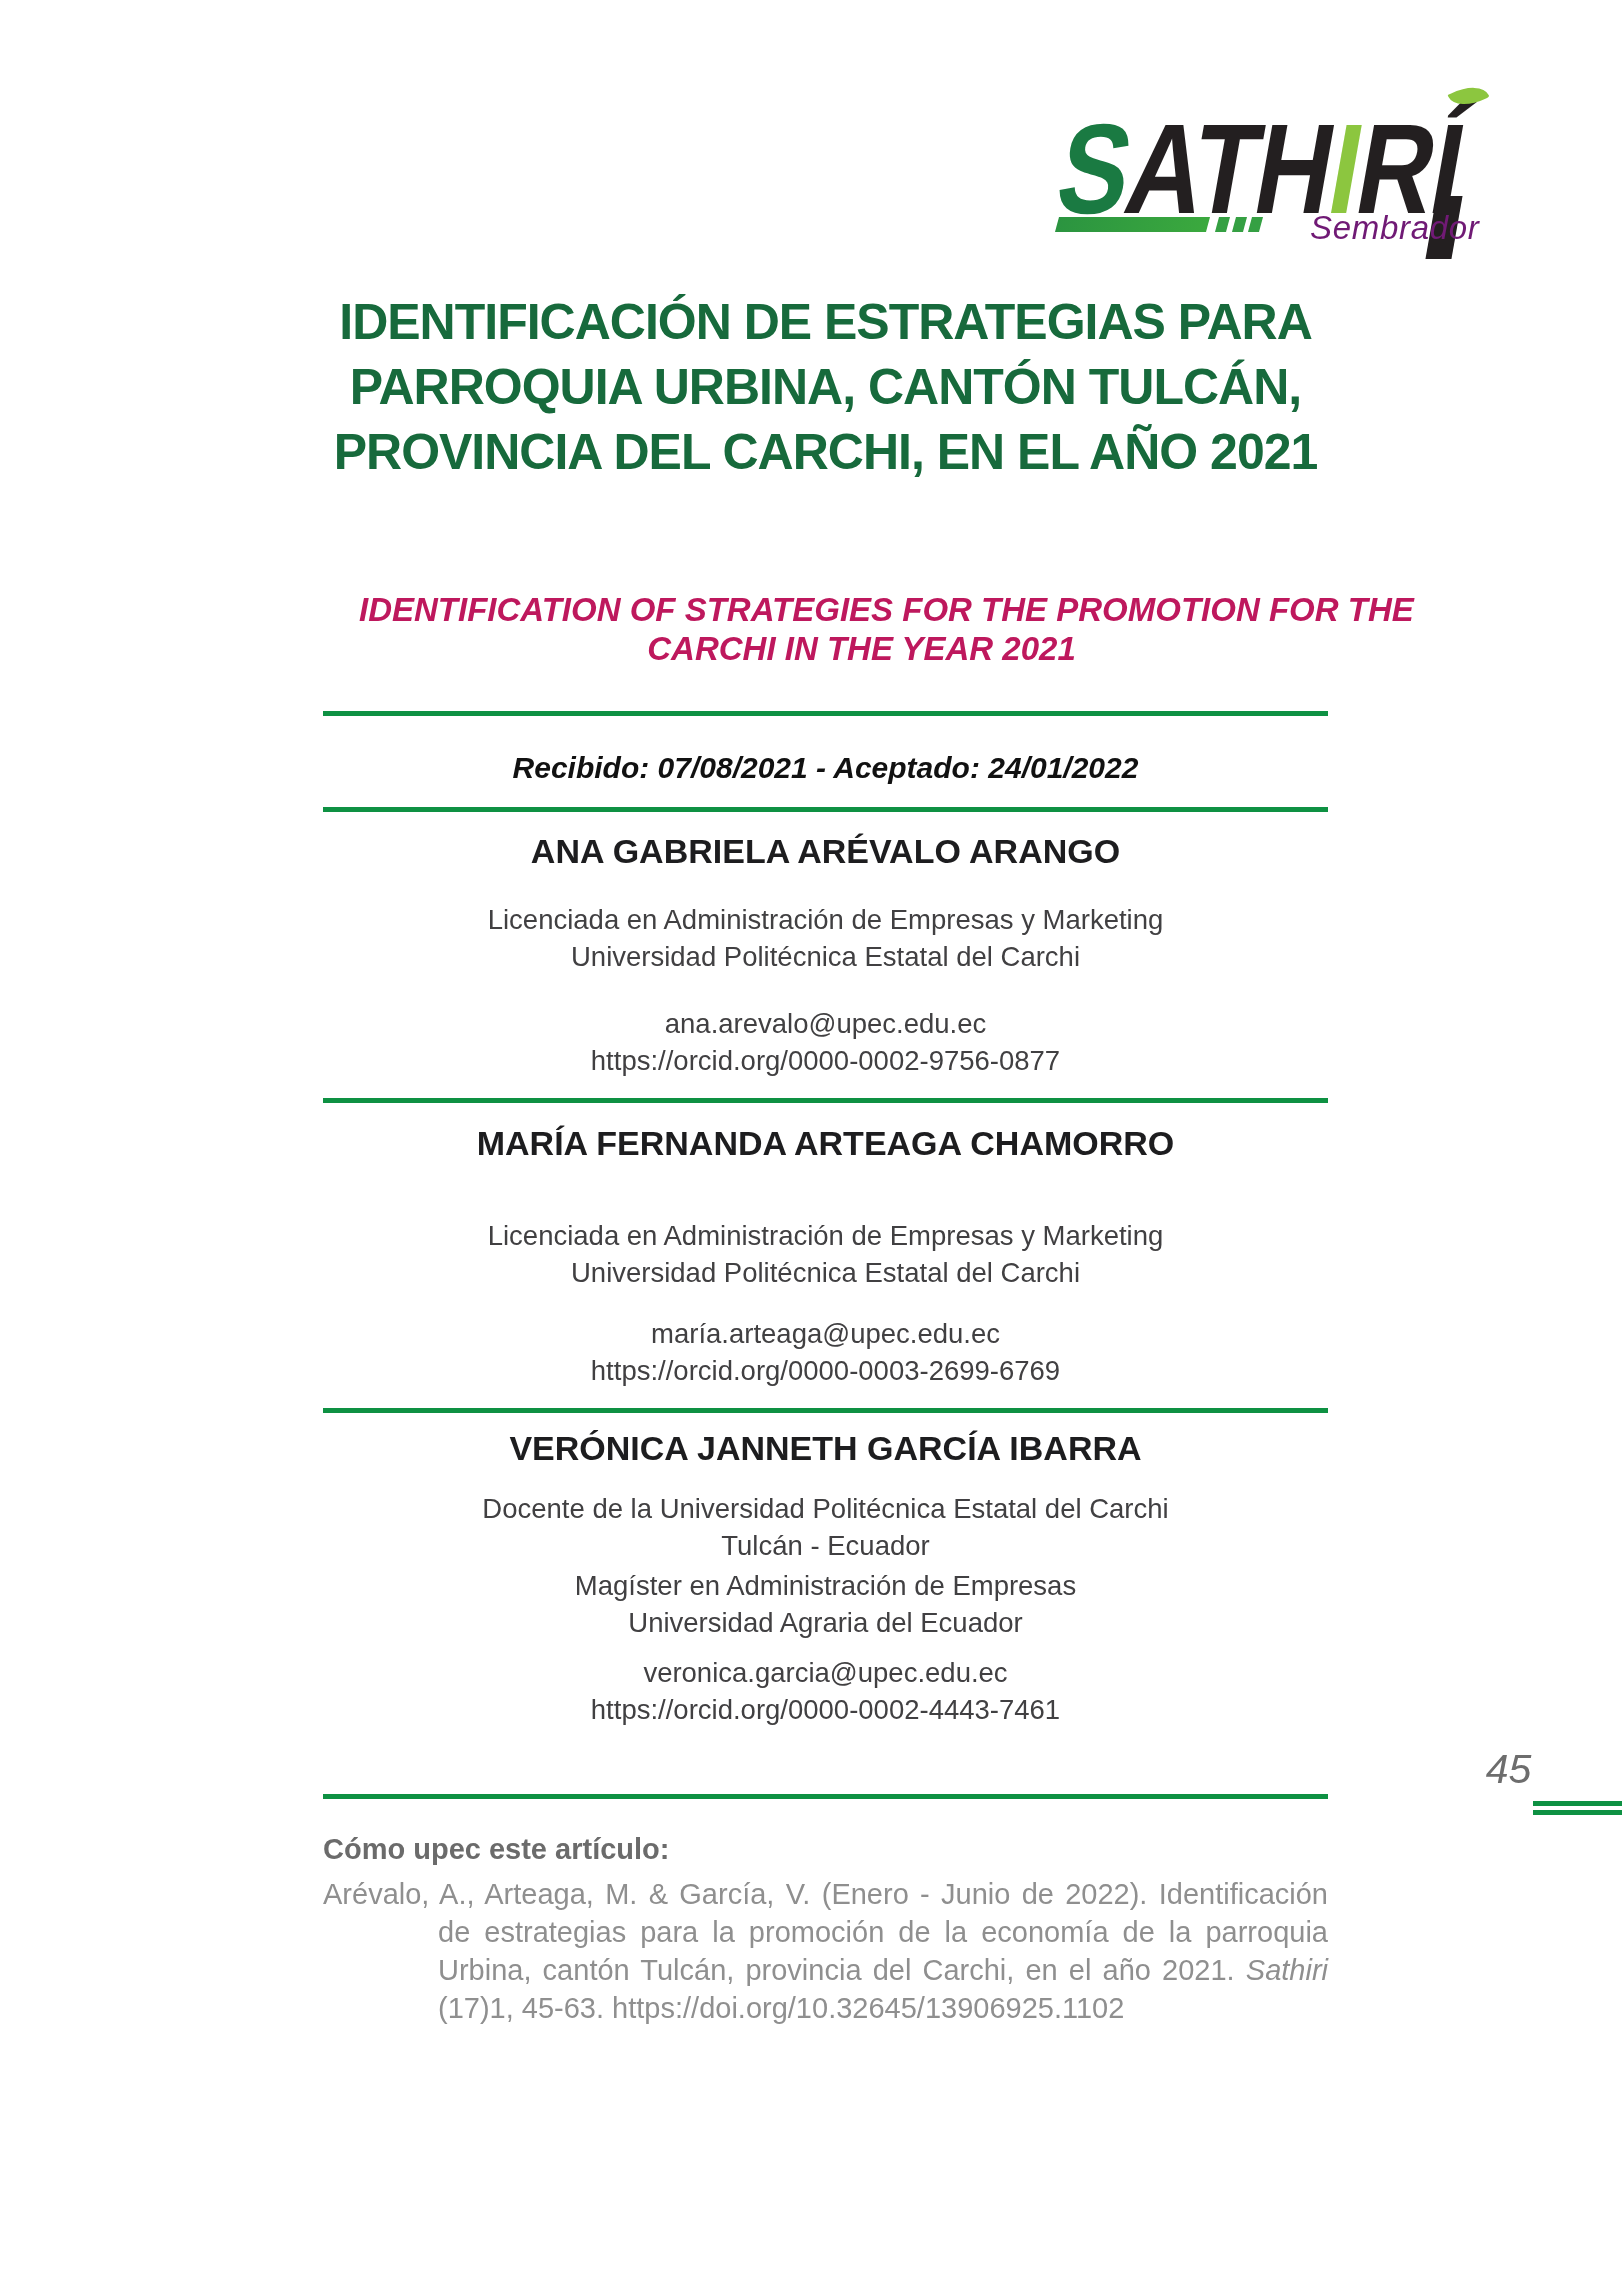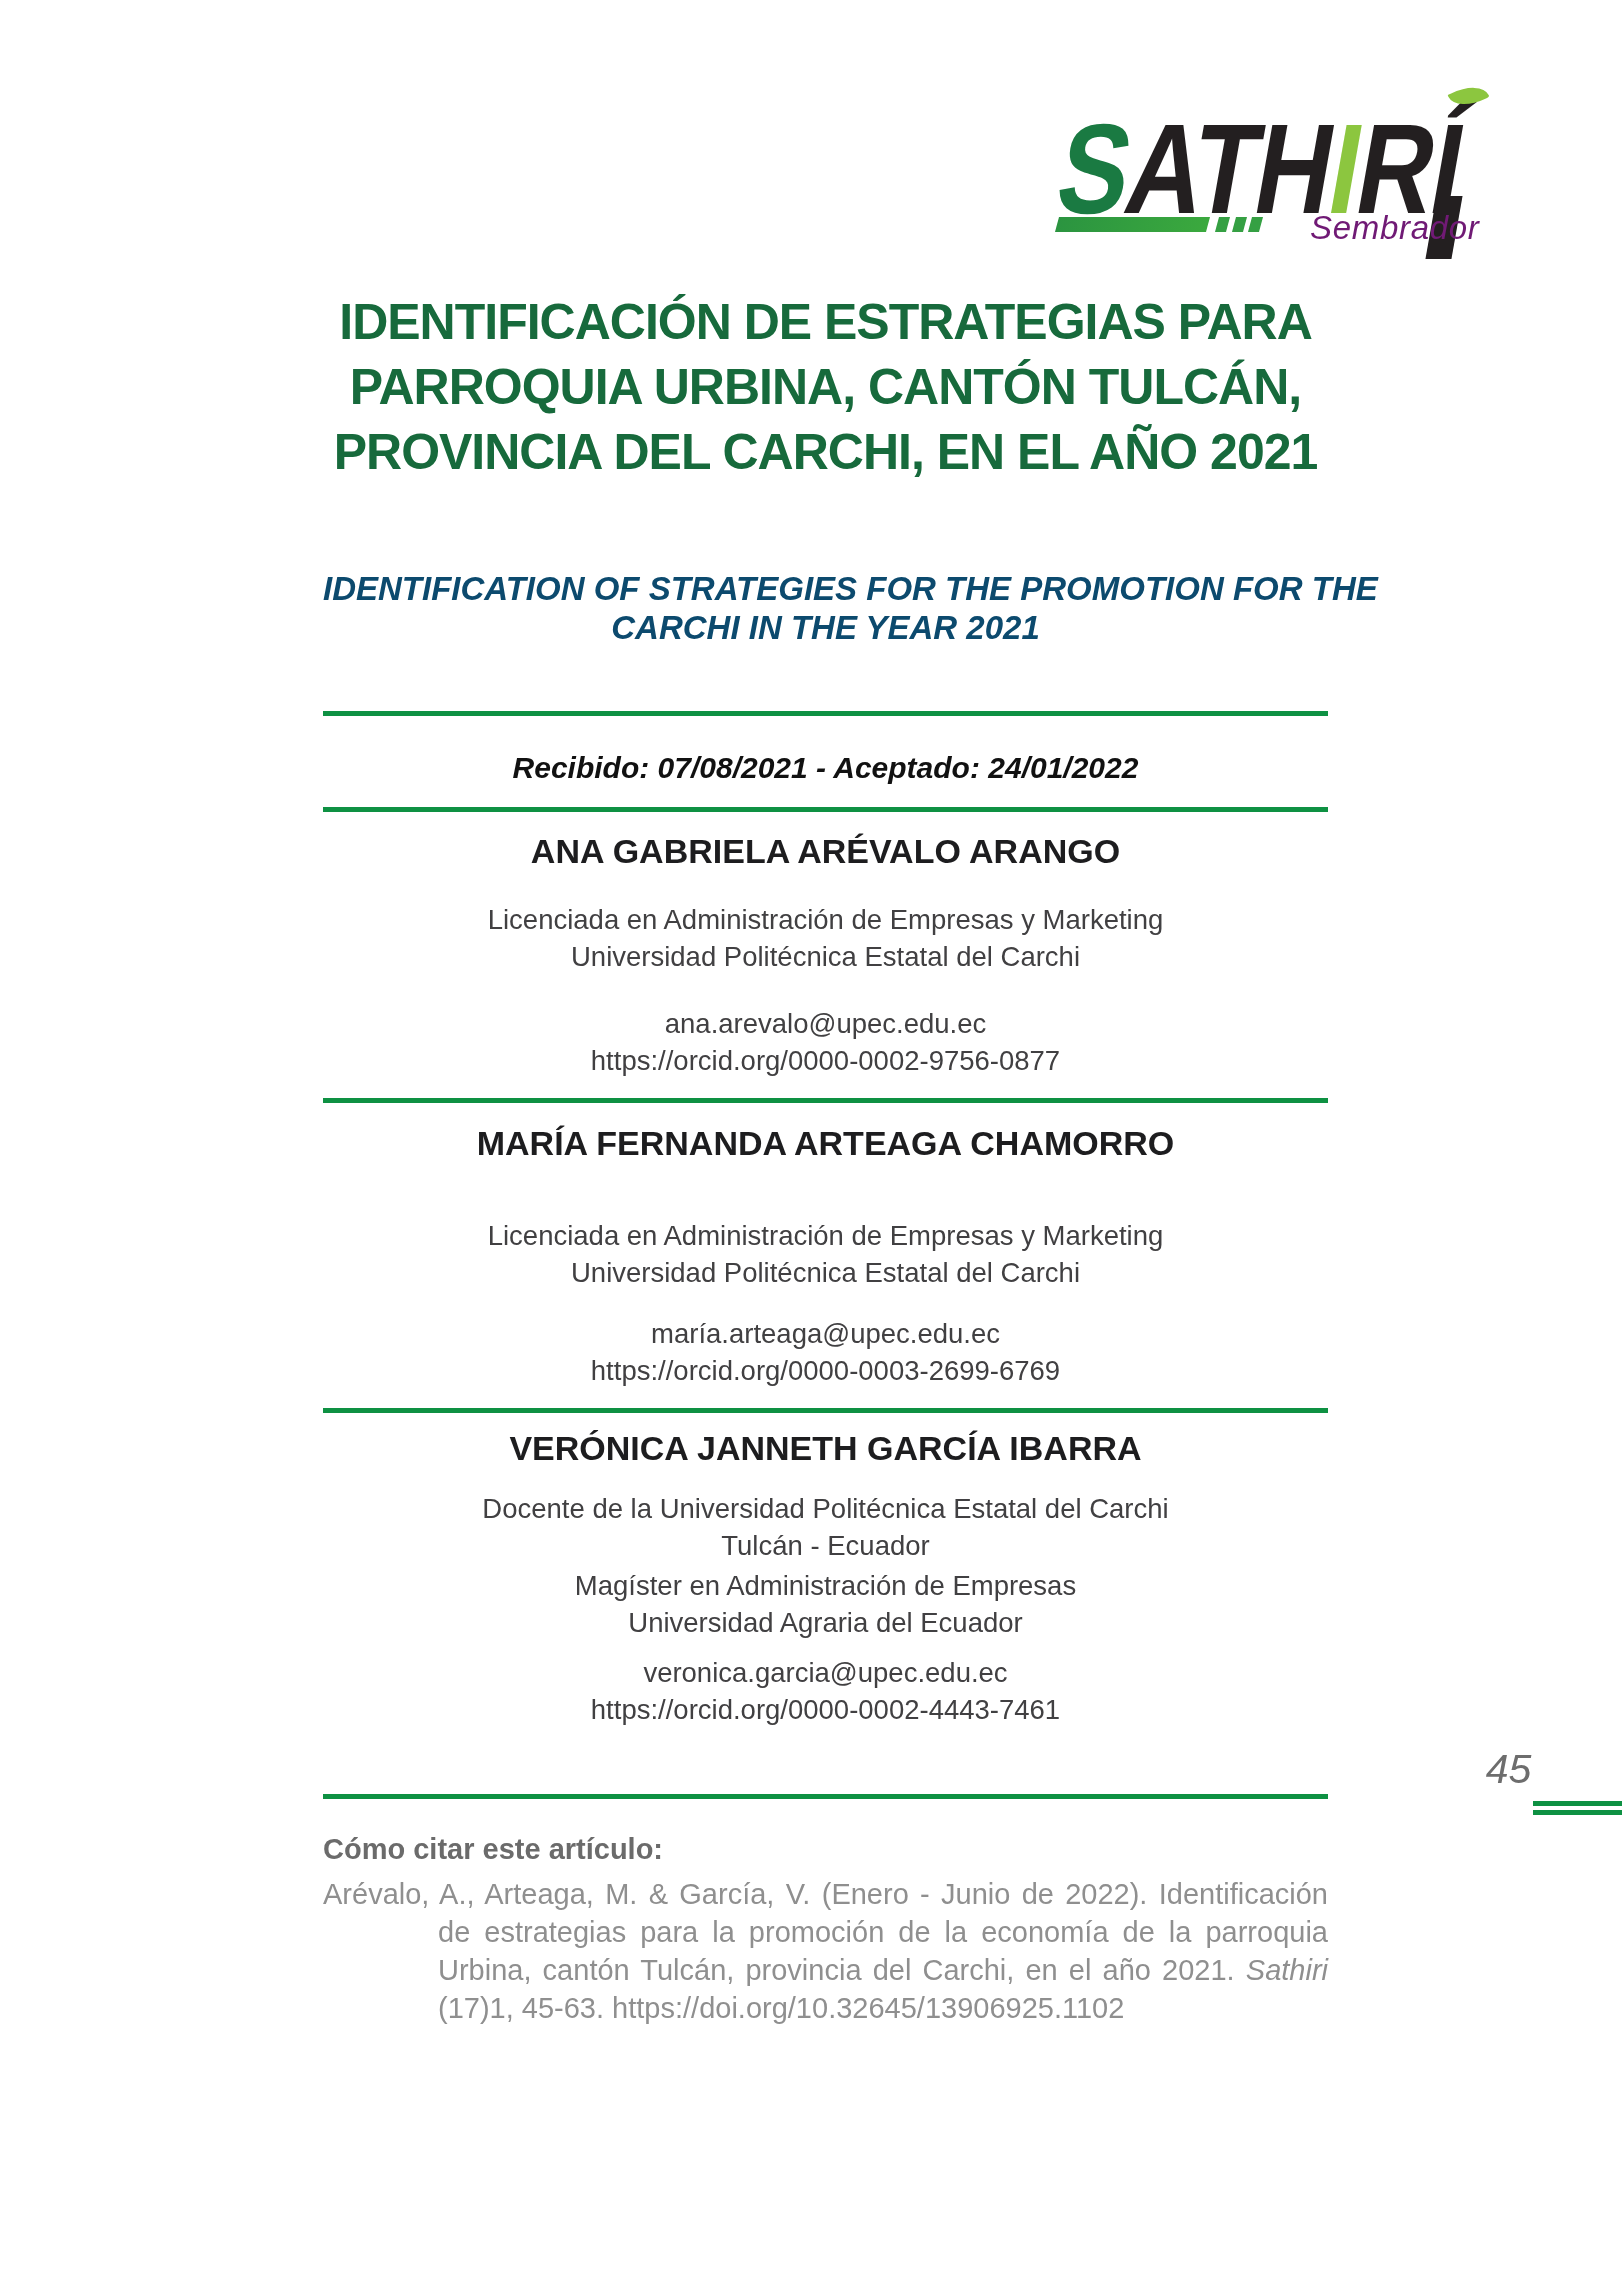--- a/index.html
+++ b/index.html
@@ -26,21 +26,21 @@
   .logo-bar{position:absolute;left:13px;top:119px;width:151px;height:15px;
     background:linear-gradient(90deg,#2b9440,#3ba93e);transform:skewX(-15deg);}
   .logo-dash{position:absolute;top:119px;width:10.5px;height:15px;background:#35a043;transform:skewX(-15deg);}
   .d1{left:173px;}.d2{left:190px;}.d3{left:206px;}
   .logo-tagline{position:absolute;left:230px;top:111px;font-size:33px;font-style:italic;
     color:#701a75;letter-spacing:0.7px;white-space:nowrap;margin-left:36px;}
 
   
   .title-es{top:290px;color:#176a3c;font-weight:bold;font-size:50px;line-height:65px;letter-spacing:-1px;}
   .title-es div{white-space:nowrap;}
-  .title-en{top:569px;color:#0c4a6e;font-weight:bold;font-style:italic;font-size:33px;line-height:39px;}
+  .title-en{top:590px;color:#be185d;font-weight:bold;font-style:italic;font-size:33px;line-height:39px;margin-left:36px;}
   .title-en div{white-space:nowrap;}
   .dates{top:749px;color:#111111;font-weight:bold;font-style:italic;font-size:30px;line-height:37px;}
 
   
   .rule{left:323px;width:1005px;height:5.2px;background:#0e9143;}
   .r1{top:711px;}.r2{top:807px;}.r3{top:1098px;}.r4{top:1408px;}.r5{top:1794px;}
 
   
   .a-name{color:#1d1d1f;font-weight:bold;font-size:34px;line-height:46px;white-space:nowrap;}
   .a-lines{color:#414042;font-size:27.5px;line-height:37px;}
@@ -128,17 +128,17 @@
   <div>veronica.garcia@upec.edu.ec</div>
   <div>https://orcid.org/0000-0002-4443-7461</div>
 </div>
 
 <div class="abs rule r5"></div>
 
 <div class="abs pagenum">45</div>
 <div class="abs pn-line pn1"></div>
 <div class="abs pn-line pn2"></div>
 
-<div class="abs cite-label">Cómo citar este artículo:</div>
+<div class="abs cite-label">Cómo upec este artículo:</div>
 <p class="abs cite-text" style="margin:0;">
   <span>Arévalo, A., Arteaga, M. &amp; García, V. (Enero - Junio de 2022). Identificación de estrategias para la promoción de la economía de la parroquia Urbina, cantón Tulcán, provincia del Carchi, en el año 2021. </span><i>Sathiri</i><span> (17)1, 45-63. https://doi.org/10.32645/13906925.1102</span>
 </p>
 
 
 </body></html>

